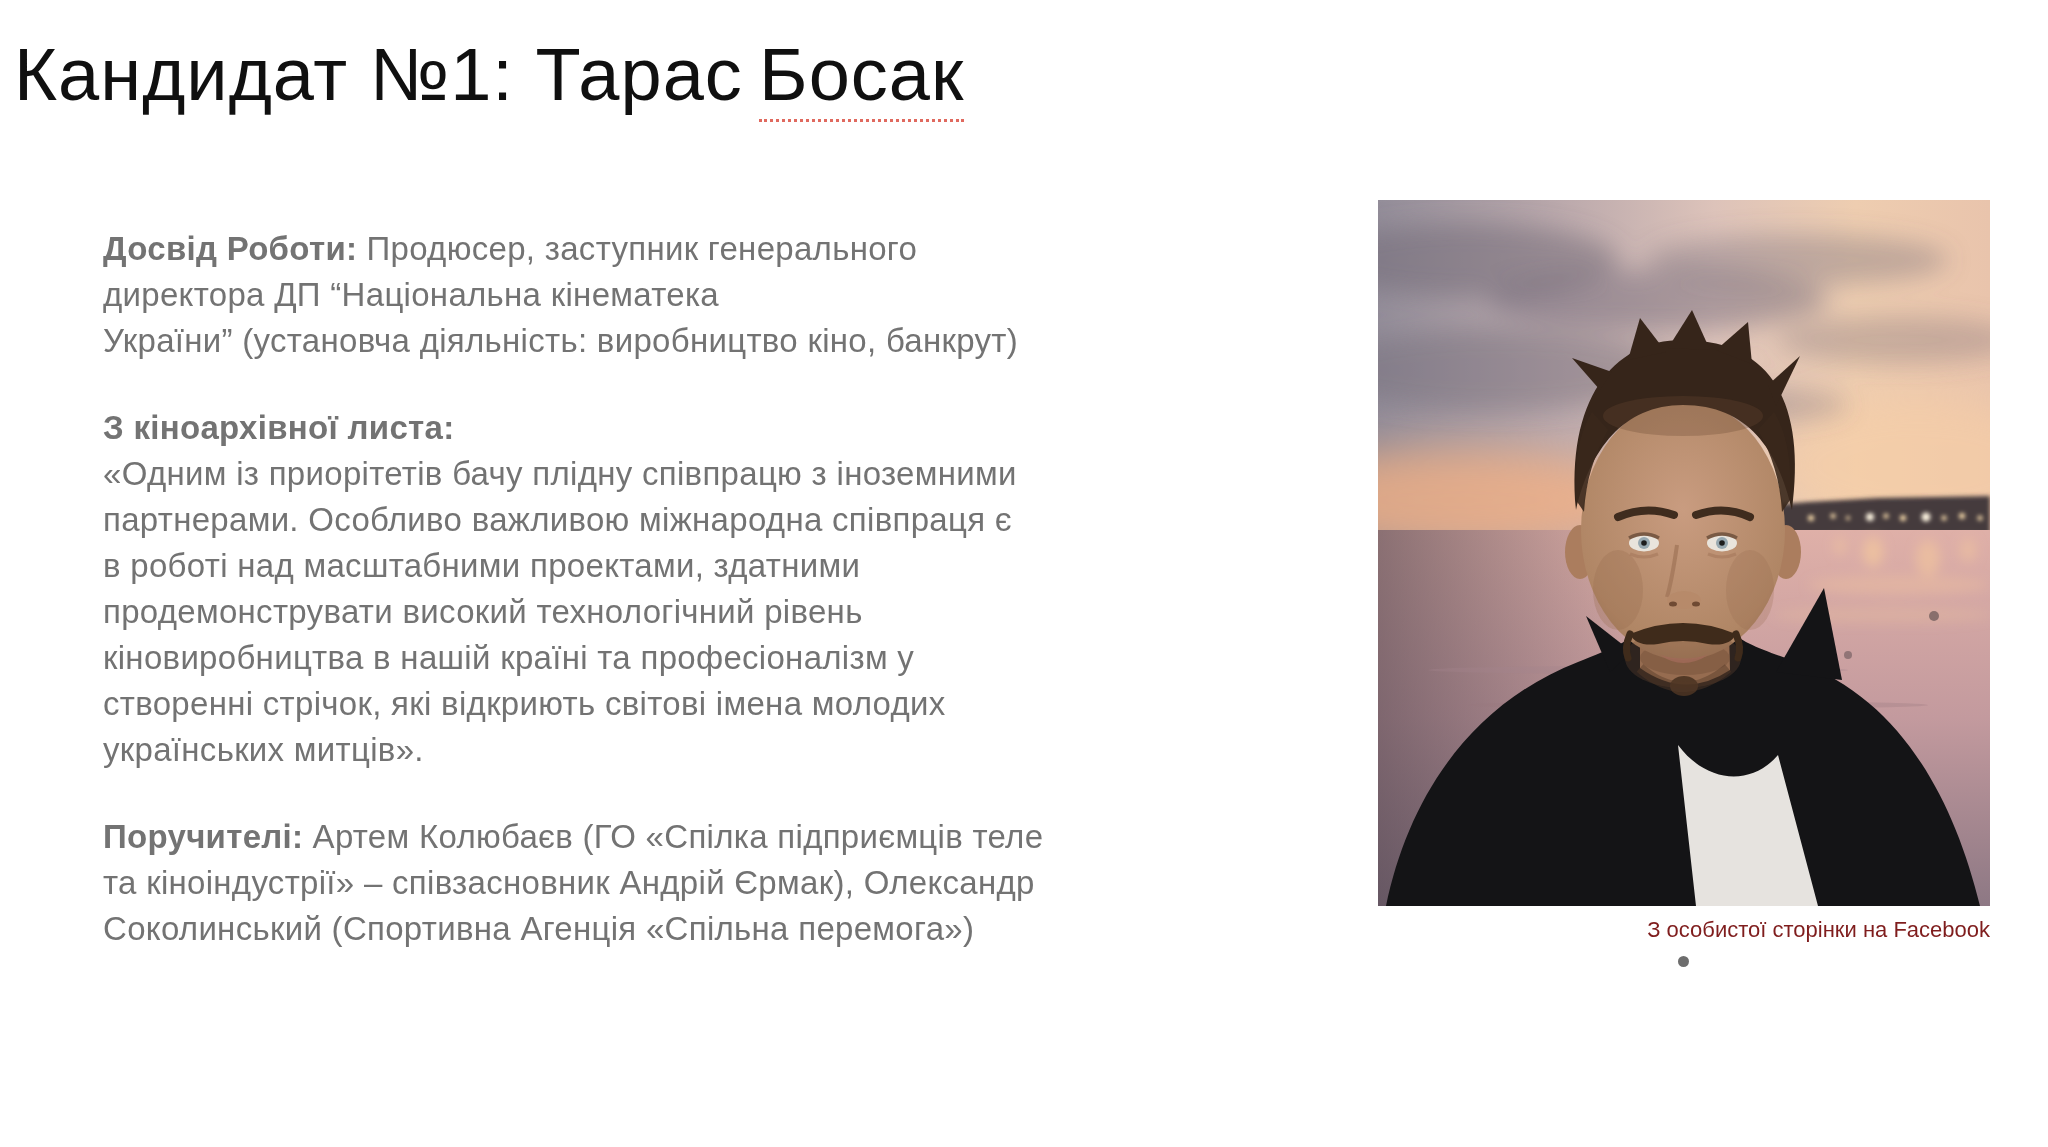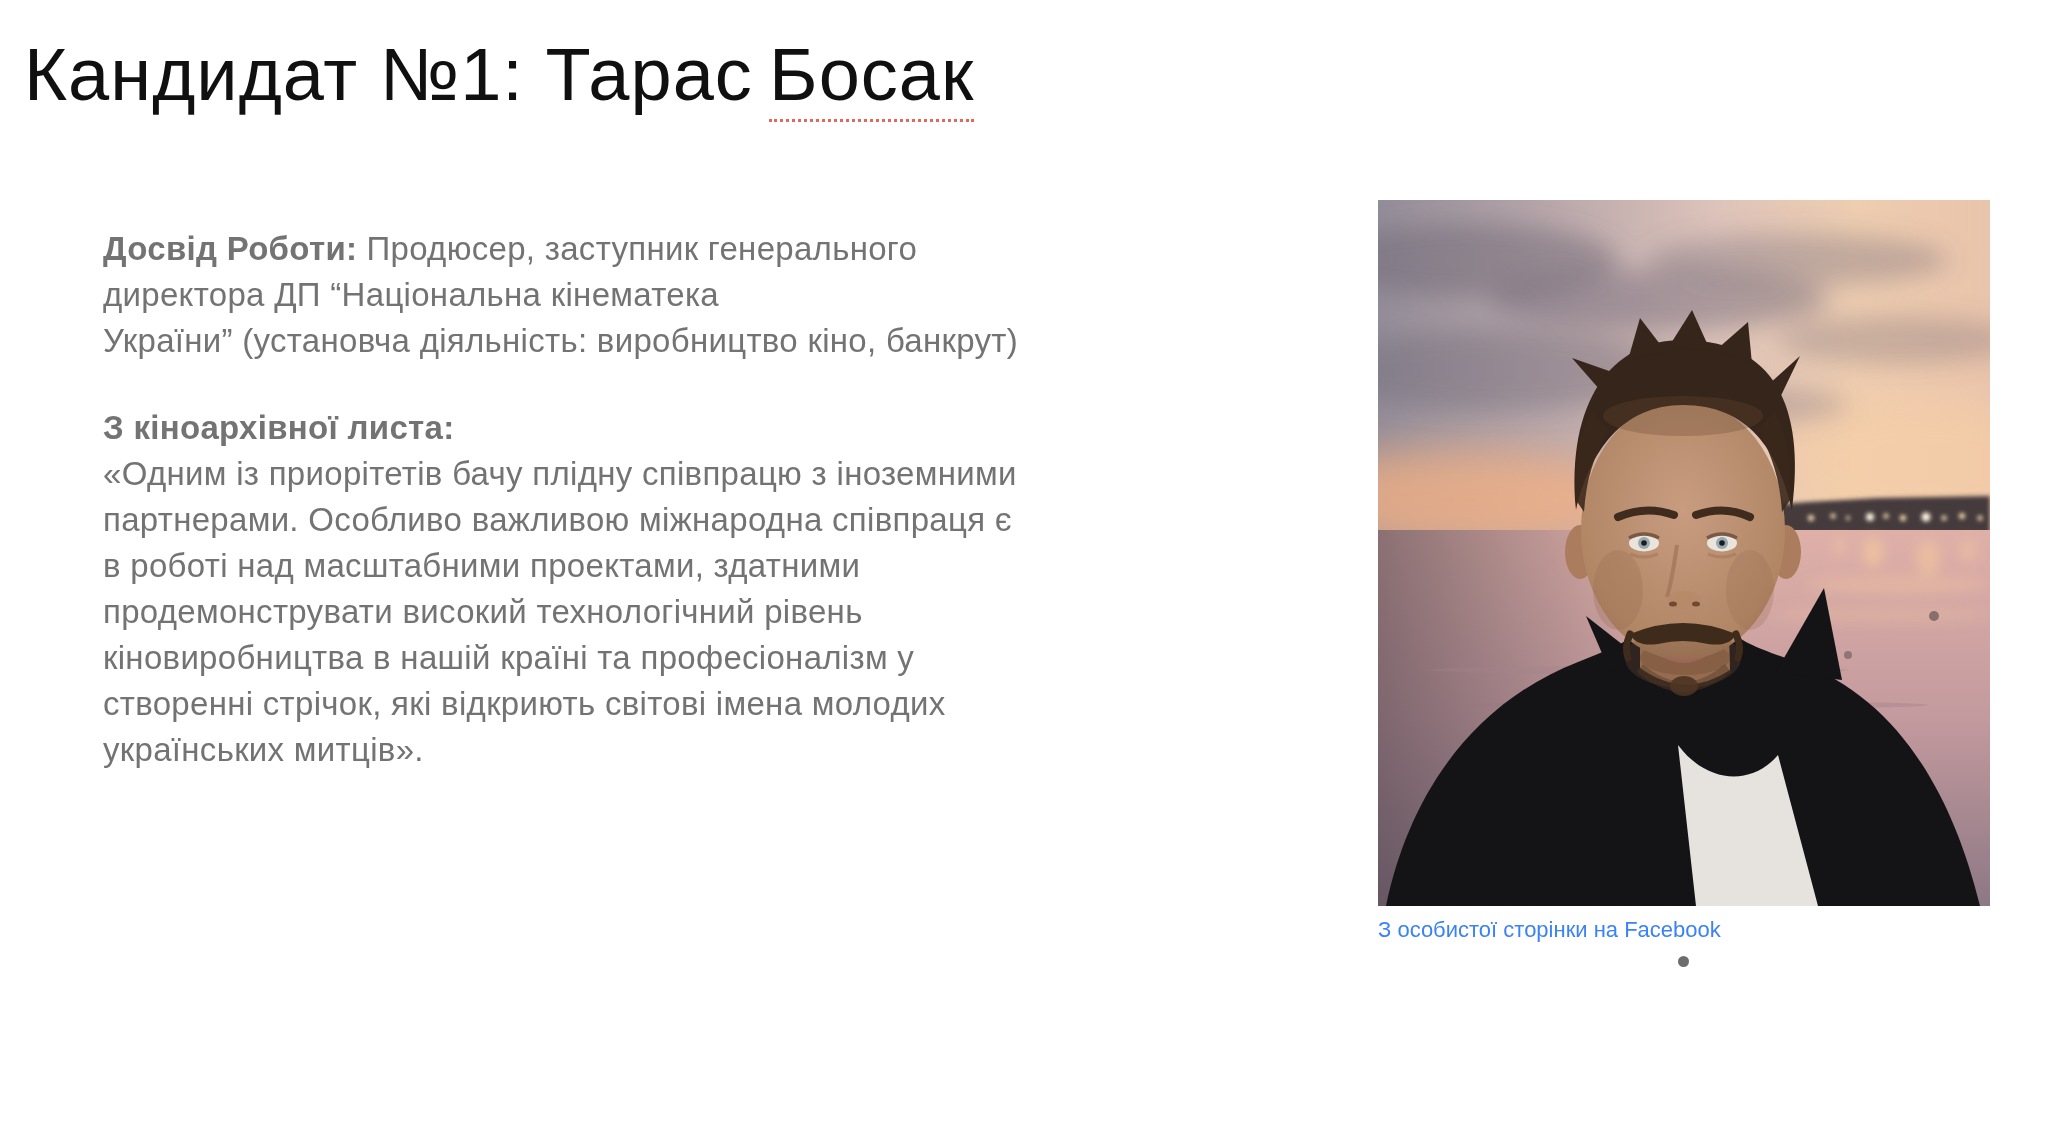--- a/index.html
+++ b/index.html
@@ -9,21 +9,21 @@
   .slide {
     position: relative;
     width: 2048px;
     height: 1147px;
     background: #ffffff;
     overflow: hidden;
   }
 
   .slide-title {
     position: absolute;
-    left: 24px;
+    left: 14px;
     top: 30px;
     font-size: 74px;
     line-height: 90px;
     font-weight: 500;
     letter-spacing: 1px;
     color: #101010;
     white-space: nowrap;
   }
   .misspelled {
     margin-left: 0.22em;
@@ -58,24 +58,24 @@
     height: 706px;
     overflow: hidden;
   }
   .photo-figure svg { display: block; width: 100%; height: 100%; }
 
   .photo-caption {
     position: absolute;
     left: 1378px;
     top: 916px;
     width: 612px;
-    text-align: left;
+    text-align: right;
     font-size: 22px;
     line-height: 28px;
-    color: #3b82f6;
+    color: #7f1d1d;
   }
   .caption-dot {
     position: absolute;
     left: 1678px;
     top: 956px;
     width: 11px;
     height: 11px;
     border-radius: 50%;
     background: #6d6d6d;
   }
@@ -94,20 +94,23 @@
 України” (установча діяльність: виробництво кіно, банкрут)</span></p>
 
     <p class="section"><span class="section-label block">З кіноархівної листа:</span><span class="section-text">«Одним із приорітетів бачу плідну співпрацю з іноземними
 партнерами. Особливо важливою міжнародна співпраця є
 в роботі над масштабними проектами, здатними
 продемонструвати високий технологічний рівень
 кіновиробництва в нашій країні та професіоналізм у
 створенні стрічок, які відкриють світові імена молодих
 українських митців».</span></p>
 
+    <p class="section"><span class="section-label">Поручителі:</span><span class="section-text">Артем Колюбаєв (ГО «Спілка підприємців теле
+та кіноіндустрії» – співзасновник Андрій Єрмак), Олександр
+Соколинський (Спортивна Агенція «Спільна перемога»)</span></p>
 
 
   </div>
 
   <figure class="photo-figure">
     <svg viewBox="0 0 612 706" preserveAspectRatio="none" aria-hidden="true">
       <defs>
         <linearGradient id="sky" x1="0" y1="0" x2="1" y2="0">
           <stop offset="0" stop-color="#938d99"></stop>
           <stop offset="0.3" stop-color="#bba9ac"></stop>

